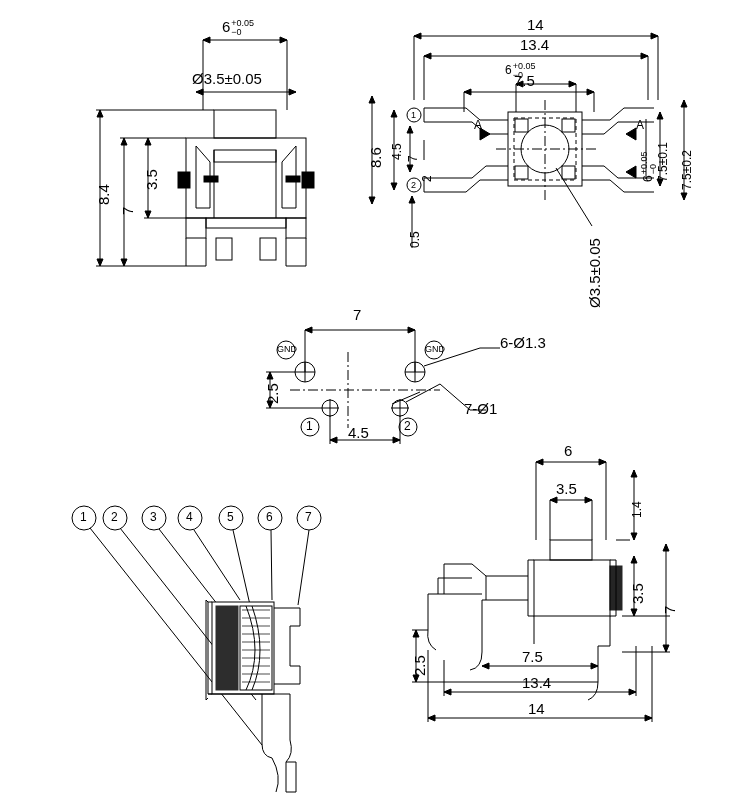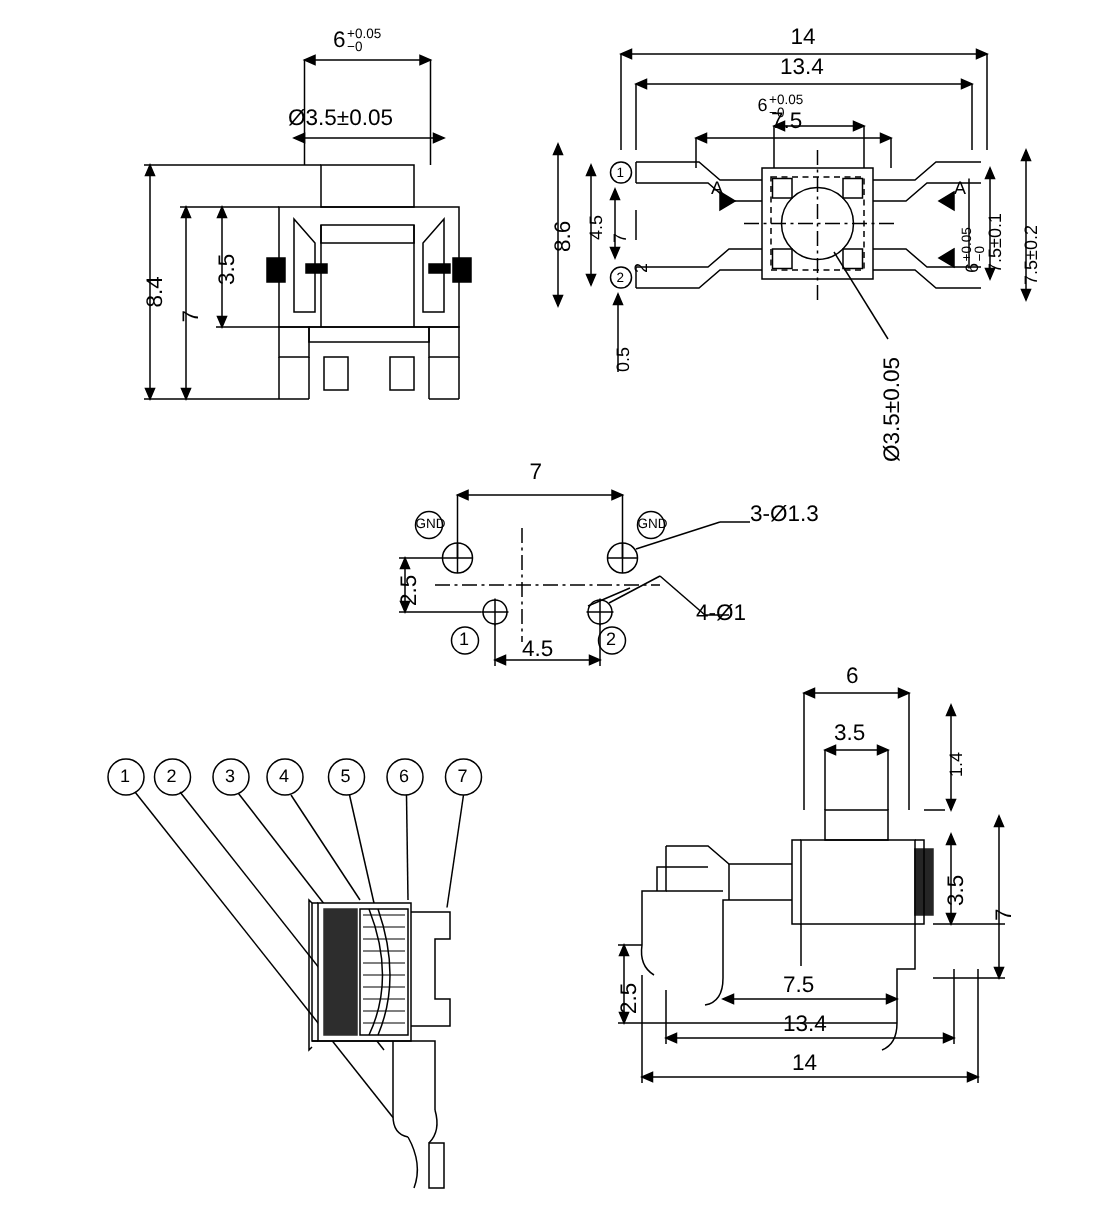--- a/index.html
+++ b/index.html
@@ -344,22 +344,22 @@
 </div>
 <div class="lbl vert" style="left:586px;top:308px;transform:rotate(-90deg);">Ø3.5±0.05</div>
 <div class="lbl sm" style="left:474px;top:118px;">A</div>
 <div class="lbl sm" style="left:636px;top:118px;">A</div>
 <div class="lbl xs" style="left:411px;top:110px;">1</div>
 <div class="lbl xs" style="left:411px;top:180px;">2</div>
 
 <div class="lbl" style="left:353px;top:306px;">7</div>
 <div class="lbl vert" style="left:264px;top:404px;transform:rotate(-90deg);">2.5</div>
 <div class="lbl" style="left:348px;top:424px;">4.5</div>
-<div class="lbl" style="left:500px;top:334px;">3-Ø1.3</div>
-<div class="lbl" style="left:464px;top:400px;">4-Ø1</div>
+<div class="lbl" style="left:500px;top:334px;">6-Ø1.3</div>
+<div class="lbl" style="left:464px;top:400px;">7-Ø1</div>
 <div class="lbl xs" style="left:277px;top:344px;">GND</div>
 <div class="lbl xs" style="left:425px;top:344px;">GND</div>
 <div class="lbl sm" style="left:306px;top:419px;">1</div>
 <div class="lbl sm" style="left:404px;top:419px;">2</div>
 
 <div class="lbl sm" style="left:80px;top:510px;">1</div>
 <div class="lbl sm" style="left:111px;top:510px;">2</div>
 <div class="lbl sm" style="left:150px;top:510px;">3</div>
 <div class="lbl sm" style="left:186px;top:510px;">4</div>
 <div class="lbl sm" style="left:227px;top:510px;">5</div>

